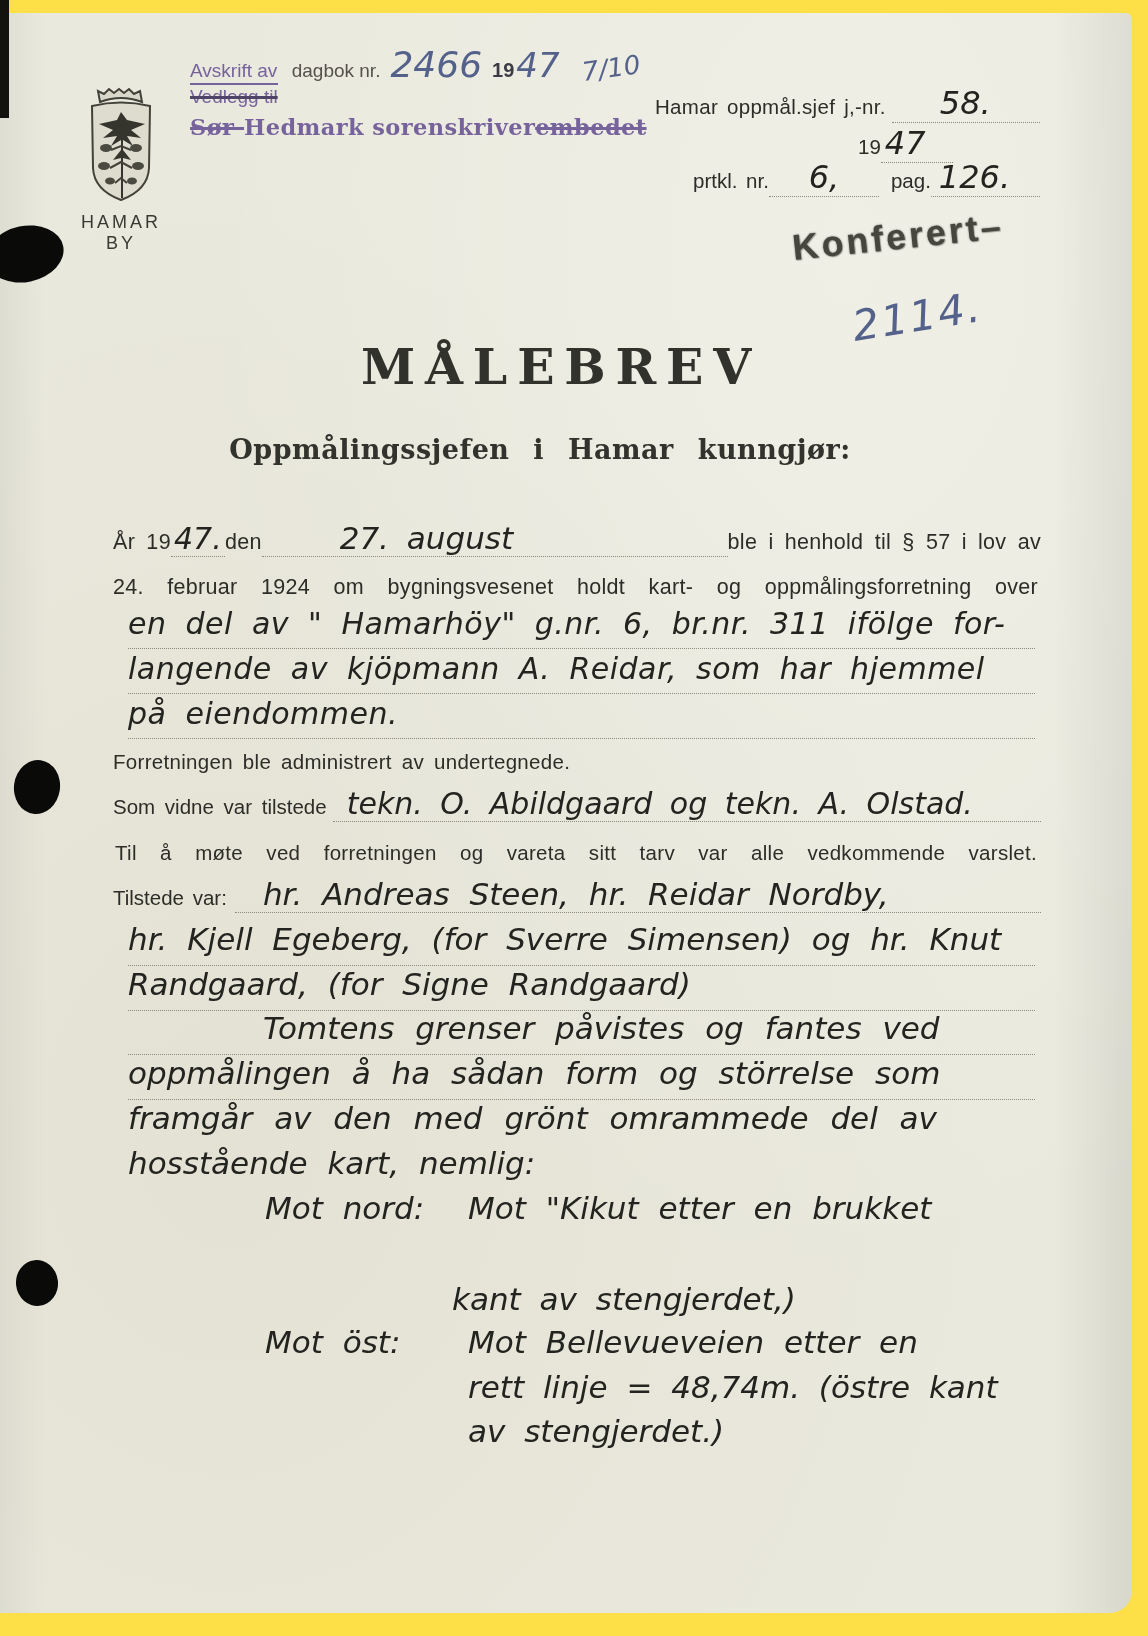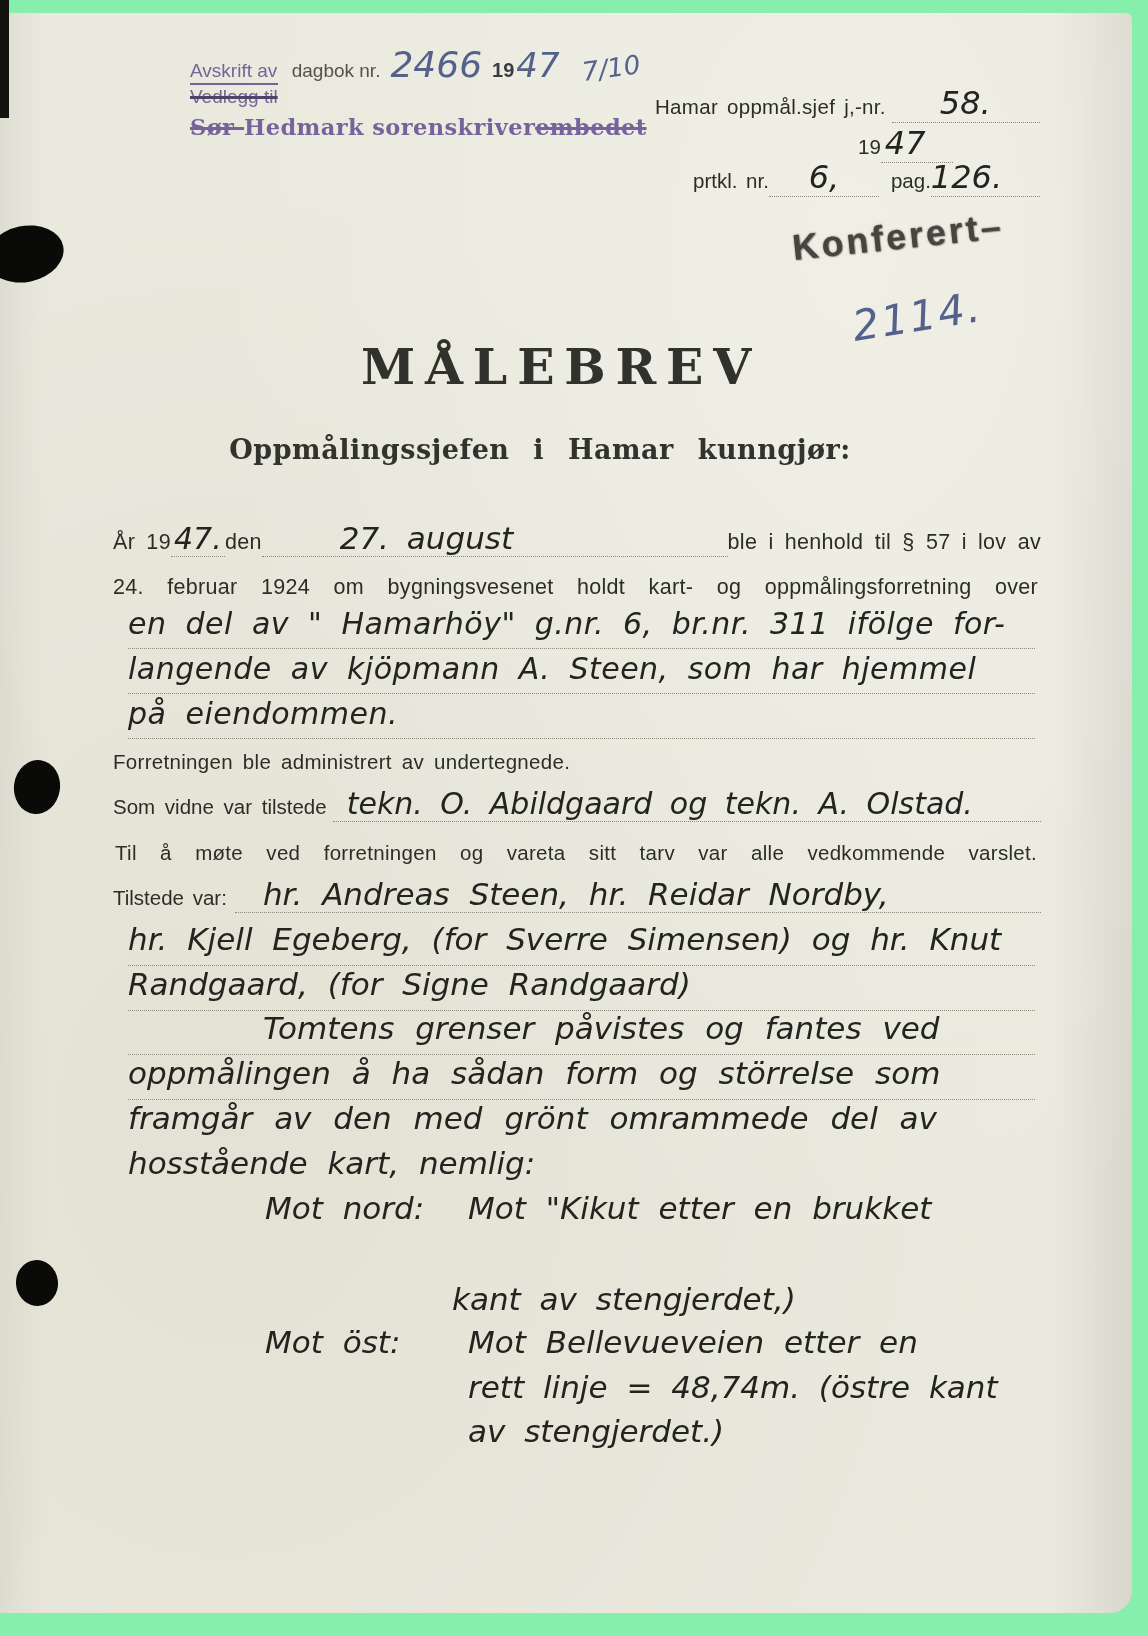--- a/index.html
+++ b/index.html
@@ -1,16 +1,16 @@
 <!DOCTYPE html>
 <html><head>
 <meta charset="utf-8">
 <style>
   html,body{margin:0;padding:0;background:#0d0d0b;}
-  .stage{position:relative;width:1148px;height:1636px;background:#86efac;overflow:hidden;
+  .stage{position:relative;width:1148px;height:1636px;background:#fde047;overflow:hidden;
          font-family:"Liberation Sans",sans-serif;}
   .paper{position:absolute;left:0;top:13px;right:16px;bottom:23px;background:#eae9dd;
          background-image:radial-gradient(ellipse at 75% 15%,rgba(255,255,255,.28),rgba(255,255,255,0) 55%),
                           radial-gradient(ellipse at 20% 70%,rgba(214,212,196,.35),rgba(214,212,196,0) 60%),
                           linear-gradient(90deg,rgba(0,0,0,.05),rgba(0,0,0,0) 4%,rgba(0,0,0,0) 93%,rgba(0,0,0,.08));
          border-bottom-right-radius:22px;border-top-right-radius:6px;}
   .edge-sliver{position:absolute;left:0;top:0;width:9px;height:118px;background:#12120f;}
   .hole{position:absolute;background:#0a0a09;border-radius:50%;}
   .printed{color:#2d2d28;}
   .pserif{font-family:"DejaVu Serif",serif;}
@@ -47,41 +47,64 @@
       <span class="hw blueink" style="font-size:36px;margin-left:10px;">2466</span>
       <span class="printed" style="font-size:20px;font-weight:bold;color:#3c3a44;margin-left:10px;">19</span>
       <span class="hw blueink" style="font-size:34px;margin-left:2px;">47</span>
       <span class="hw blueink" style="font-size:26px;margin-left:22px;transform:rotate(-8deg);display:inline-block;">7/10</span>
     </div>
     <div class="pserif purple" style="font-size:22.5px;font-weight:bold;margin-top:6px;letter-spacing:.4px;">
       <span class="struck">Sør-</span><span>Hedmark sorenskriver</span><span class="struck">embedet</span>
     </div>
   </div>
 
+  <div class="abs" style="left:66px;top:86px;width:110px;text-align:center;">
+    <svg width="86" height="120" viewBox="0 0 86 120">
+      <g stroke="#42423a" fill="none" stroke-width="2">
+
+        <path d="M22 16 q21 -8 42 0 l-2 -11 -6 3 -5 -5 -5 4 -5 -4 -5 4 -5 -4 -5 5 -6 -3 z" fill="#d8d7c9"></path>
+
+        <path d="M14 20 q29 -7 58 0 l-1 62 q-1 22 -28 32 q-27 -10 -28 -32 z" fill="#dddcce"></path>
+      </g>
+
+      <path d="M43 26 l-4 8 -18 4 14 6 -10 8 14 -2 -6 10 10 -6 0 10 -8 10 8 -2 0 40 2 0 0 -40 8 2 -8 -10 0 -10 10 6 -6 -10 14 2 -10 -8 14 -6 -18 -4 z" fill="#35352e"></path>
+
+      <g fill="#4a4a40">
+        <ellipse cx="28" cy="62" rx="6" ry="4"></ellipse>
+        <ellipse cx="58" cy="62" rx="6" ry="4"></ellipse>
+        <ellipse cx="26" cy="80" rx="6" ry="4"></ellipse>
+        <ellipse cx="60" cy="80" rx="6" ry="4"></ellipse>
+        <ellipse cx="32" cy="95" rx="5" ry="3.5"></ellipse>
+        <ellipse cx="54" cy="95" rx="5" ry="3.5"></ellipse>
+      </g>
+      <path d="M33 64 L43 60 L53 64 M32 82 L43 76 L54 82 M37 97 L43 92 L49 97" stroke="#42423a" stroke-width="2" fill="none"></path>
+    </svg>
+    <div class="printed" style="font-size:18px;letter-spacing:3px;color:#3a3a33;margin-top:2px;">HAMAR BY</div>
+  </div>
 
   <div class="row" style="left:655px;top:84px;width:385px;">
     <span class="printed" style="font-size:20.5px;letter-spacing:.3px;word-spacing:3px;">Hamar oppmål.sjef j,-nr.</span>
     <span class="fill" style="flex:1;margin-left:6px;text-align:left;">
       <span class="hw" style="font-size:32px;margin-left:48px;">58.</span>
     </span>
   </div>
   <div class="row" style="left:858px;top:124px;">
     <span class="printed" style="font-size:20.5px;">19</span>
     <span class="fill" style="width:72px;">
       <span class="hw" style="font-size:32px;margin-left:4px;">47</span>
     </span>
   </div>
   <div class="row" style="left:693px;top:158px;width:347px;">
     <span class="printed" style="font-size:20.5px;word-spacing:3px;">prtkl. nr.</span>
     <span class="fill" style="width:110px;text-align:center;">
       <span class="hw" style="font-size:32px;">6,</span>
     </span>
     <span class="printed" style="font-size:20.5px;margin-left:12px;">pag.</span>
     <span class="fill" style="flex:1;">
-      <span class="hw" style="font-size:32px;">126.</span>
+      <span class="hw" style="font-size:32px;margin-left:8px;">126.</span>
     </span>
   </div>
 
   <div class="abs" style="left:792px;top:216px;transform:rotate(-6deg);font-size:36px;font-weight:bold;
        color:#46463f;letter-spacing:3px;text-shadow:0 0 2px rgba(60,60,55,.7), 1px 1px 0 rgba(60,60,55,.25);">Konferert–</div>
 
   <div class="abs hw blueink" style="left:852px;top:292px;font-size:42px;transform:rotate(-9deg);letter-spacing:2px;">2114.</div>
 
   <div class="abs pserif" style="left:16px;top:338px;width:1090px;text-align:center;font-size:49px;font-weight:bold;
        color:#32322c;letter-spacing:.2em;">MÅLEBREV</div>
@@ -97,21 +120,21 @@
     <span class="printed formtext">den</span>
     <span class="fill" style="flex:1;">
       <span class="hw" style="font-size:31px;word-spacing:8px;margin-left:78px;">27. august</span>
     </span>
     <span class="printed formtext">ble i henhold til § 57 i lov av</span>
   </div>
 
   <div class="abs printed formtext justify" style="left:113px;top:574px;width:925px;">24. februar 1924 om bygningsvesenet holdt kart- og oppmålingsforretning over</div>
 
   <div class="abs hw hwline fill" style="left:128px;top:606px;width:907px;height:42px;">en del av " Hamarhöy" g.nr. 6, br.nr. 311 ifölge for-</div>
-  <div class="abs hw hwline fill" style="left:128px;top:651px;width:907px;height:42px;">langende av kjöpmann A. Steen, som har hjemmel</div>
+  <div class="abs hw hwline fill" style="left:128px;top:651px;width:907px;height:42px;">langende av kjöpmann A. Reidar, som har hjemmel</div>
   <div class="abs hw hwline fill" style="left:128px;top:696px;width:907px;height:42px;">på eiendommen.</div>
 
   <div class="abs printed" style="left:113px;top:750px;font-size:20.5px;letter-spacing:.3px;word-spacing:4px;">Forretningen ble administrert av undertegnede.</div>
 
   <div class="row" style="left:113px;top:786px;width:928px;">
     <span class="printed" style="font-size:20.5px;word-spacing:4px;">Som vidne var tilstede</span>
     <span class="fill" style="flex:1;margin-left:6px;">
       <span class="hw" style="font-size:30px;word-spacing:8px;margin-left:14px;white-space:nowrap;">tekn. O. Abildgaard og tekn. A. Olstad.</span>
     </span>
   </div>

